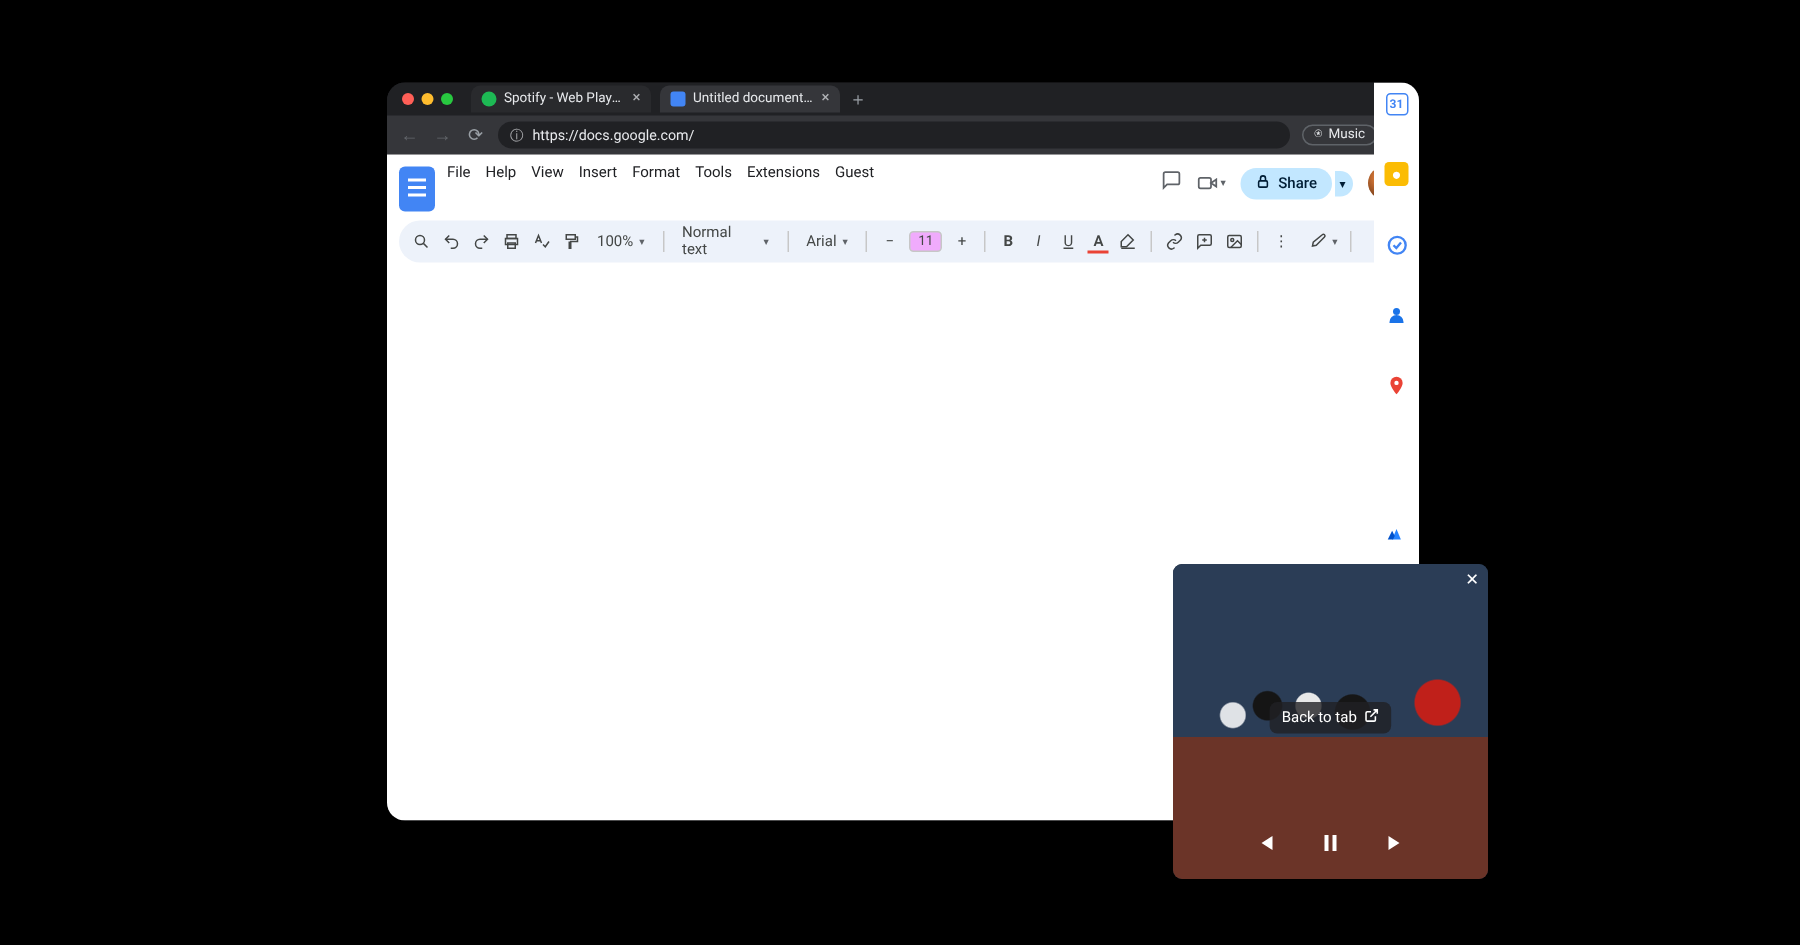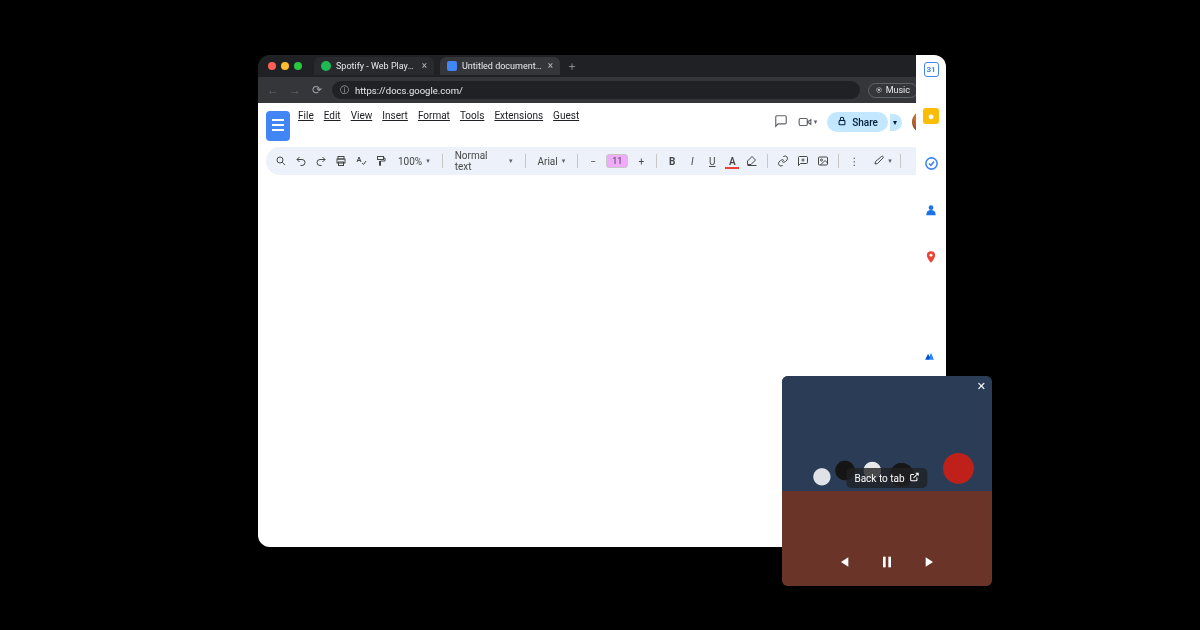--- a/index.html
+++ b/index.html
@@ -103,21 +103,21 @@
     color:#fff; font-size:12px;
     margin-top:4px;
     position:relative;
   }
   .docs-logo::before{content:""; position:absolute; width:12px; height:2px; background:#fff; top:8px;}
   .docs-logo::after{content:""; position:absolute; width:12px; height:2px; background:#fff; top:13px; box-shadow:0 5px 0 #fff;}
   .title-row { display:flex; align-items:center; gap:6px;}
   .doc-title { font-size:13px; color:#3c4043;}
   .star { color:#5f6368; font-size:11px;}
   .menu-row { display:flex; gap:10px; font-size:10px; color:#202124; margin-top:3px;}
-  .menu-row span{cursor:pointer;text-decoration:underline;}
+  .menu-row span{cursor:pointer;}
   .header-spacer{flex:1;}
   .header-actions{display:flex; align-items:center; gap:10px; margin-top:4px; margin-right:4px;}
   .action-icon{color:#5f6368; font-size:13px;}
   .share-btn{
     background:#c2e7ff; color:#001d35;
     border-radius:16px; padding:4px 10px;
     font-size:10px; display:flex; align-items:center; gap:5px;
     font-weight:500;
   }
   .share-caret{
@@ -249,21 +249,21 @@
     </div>
     <span class="kebab">⋮</span>
   </div>
 
   <div class="content">
     <div class="docs-header">
       <div class="docs-logo"></div>
       <div>
         <div class="menu-row">
           <span>File</span>
-          <span>Edit</span>
+          <span>Help</span>
           <span>View</span>
           <span>Insert</span>
           <span>Format</span>
           <span>Tools</span>
           <span>Extensions</span>
           <span>Guest</span>
         </div>
       </div>
       <div class="header-spacer"></div>
       <div class="header-actions">

